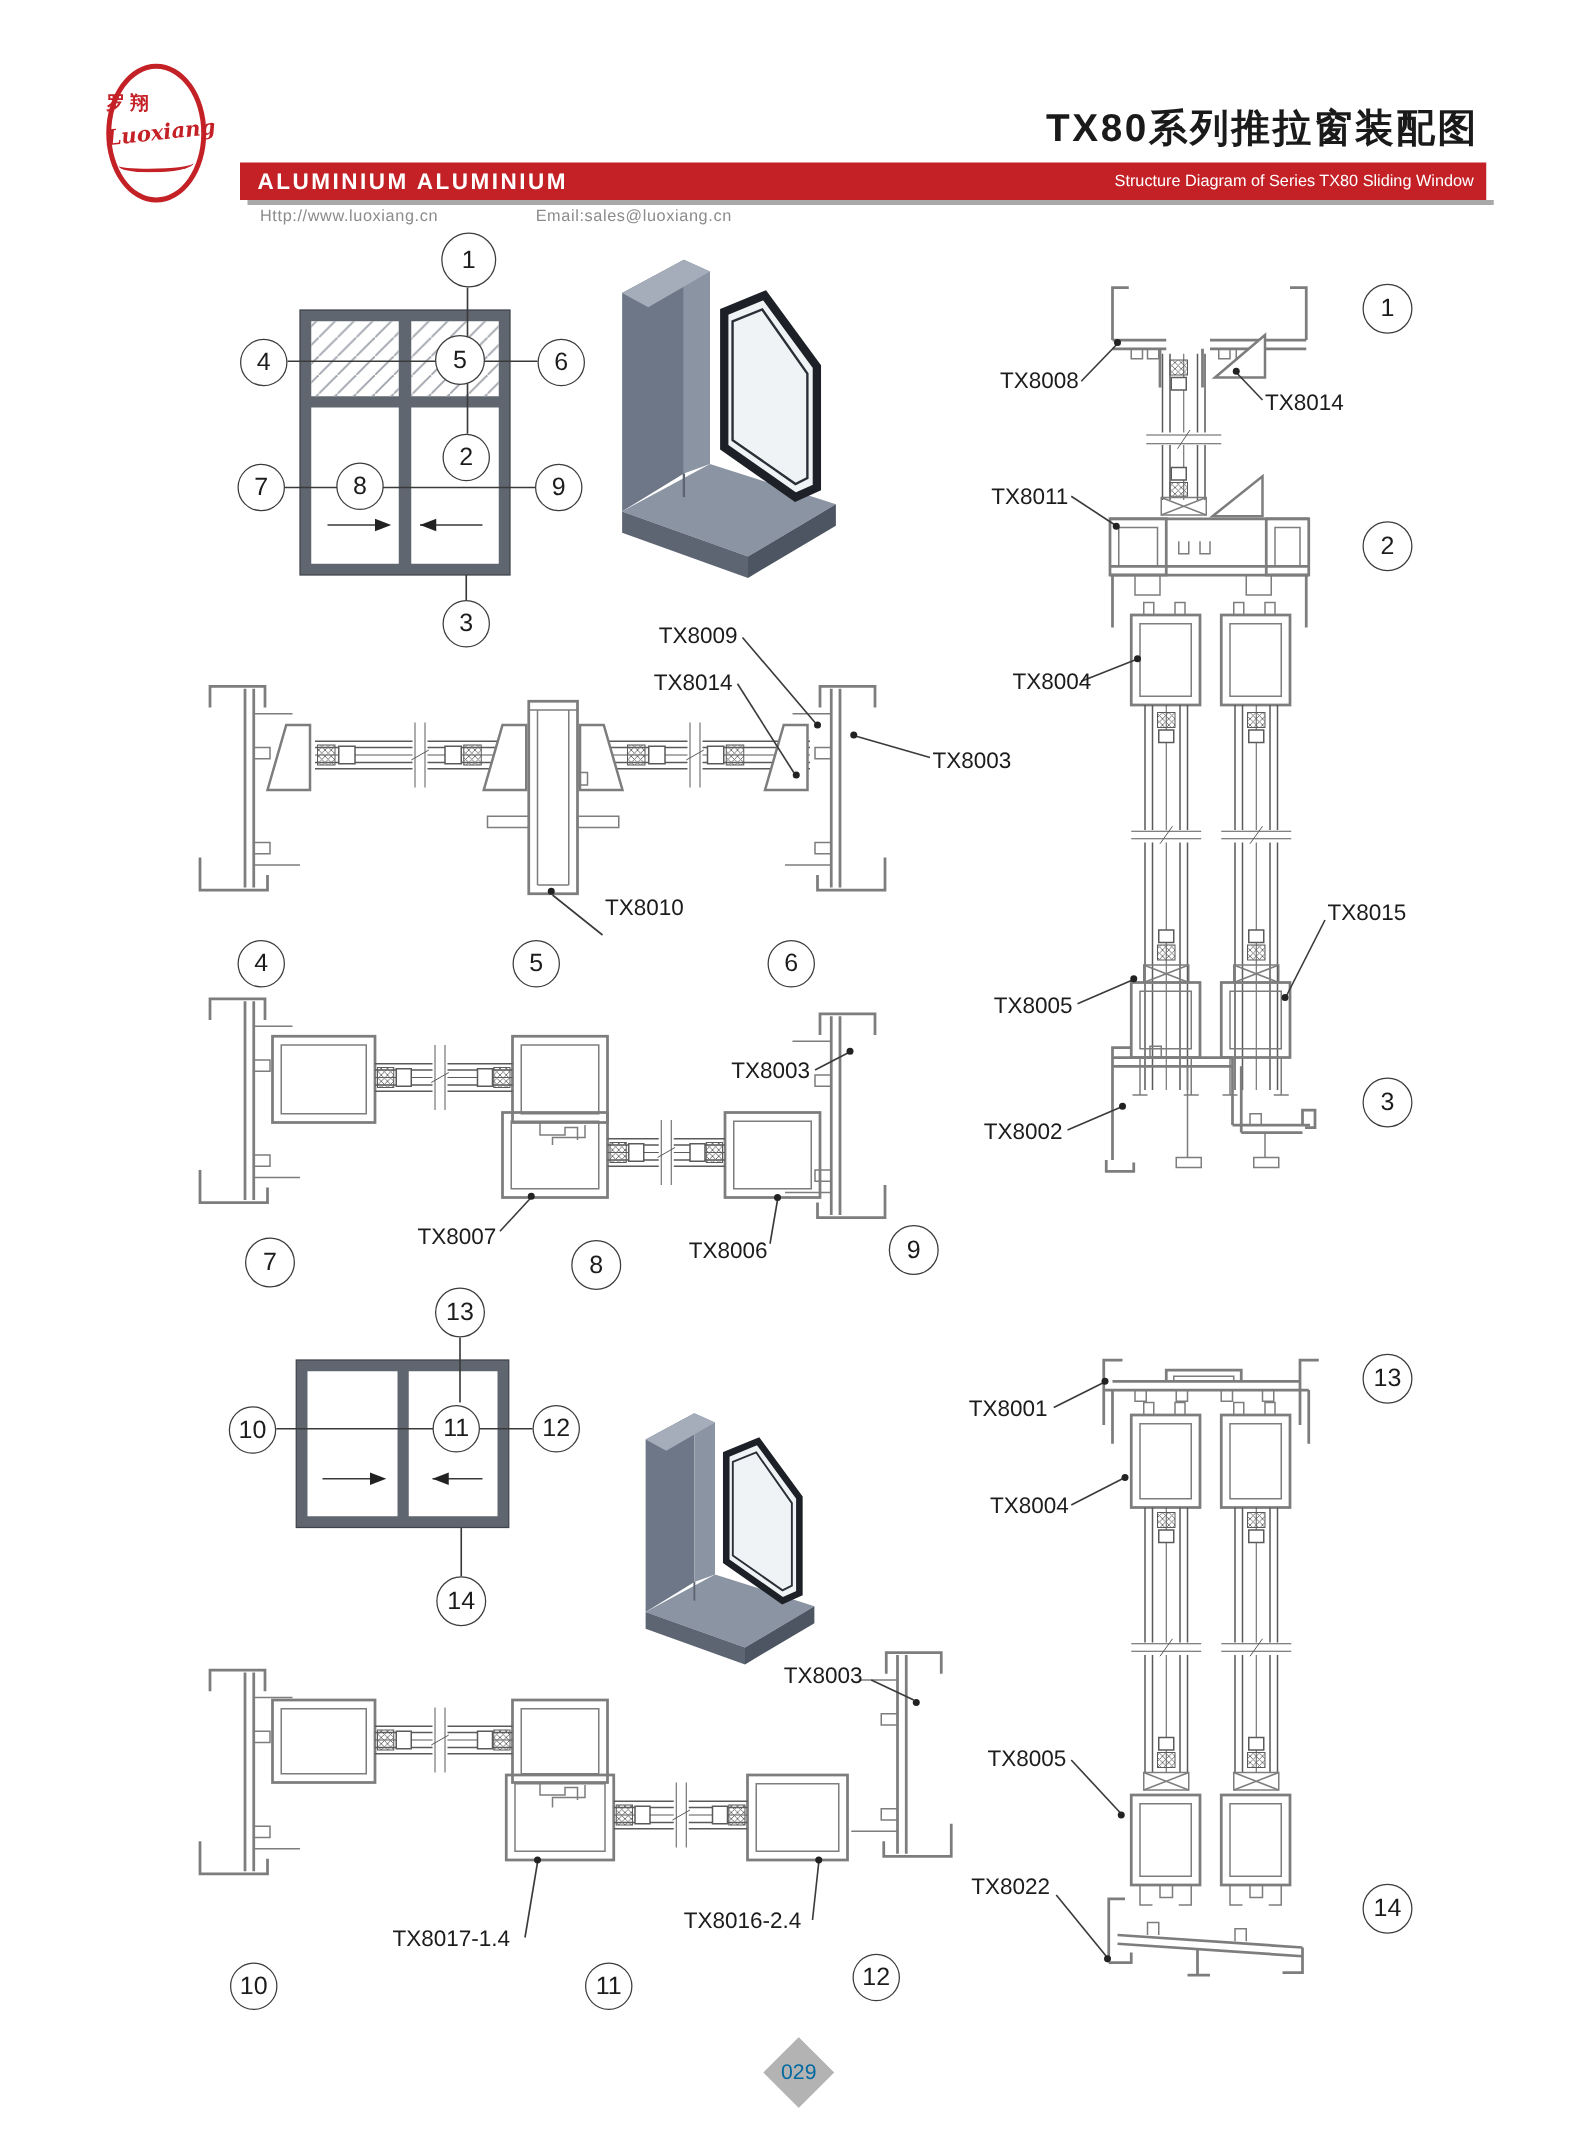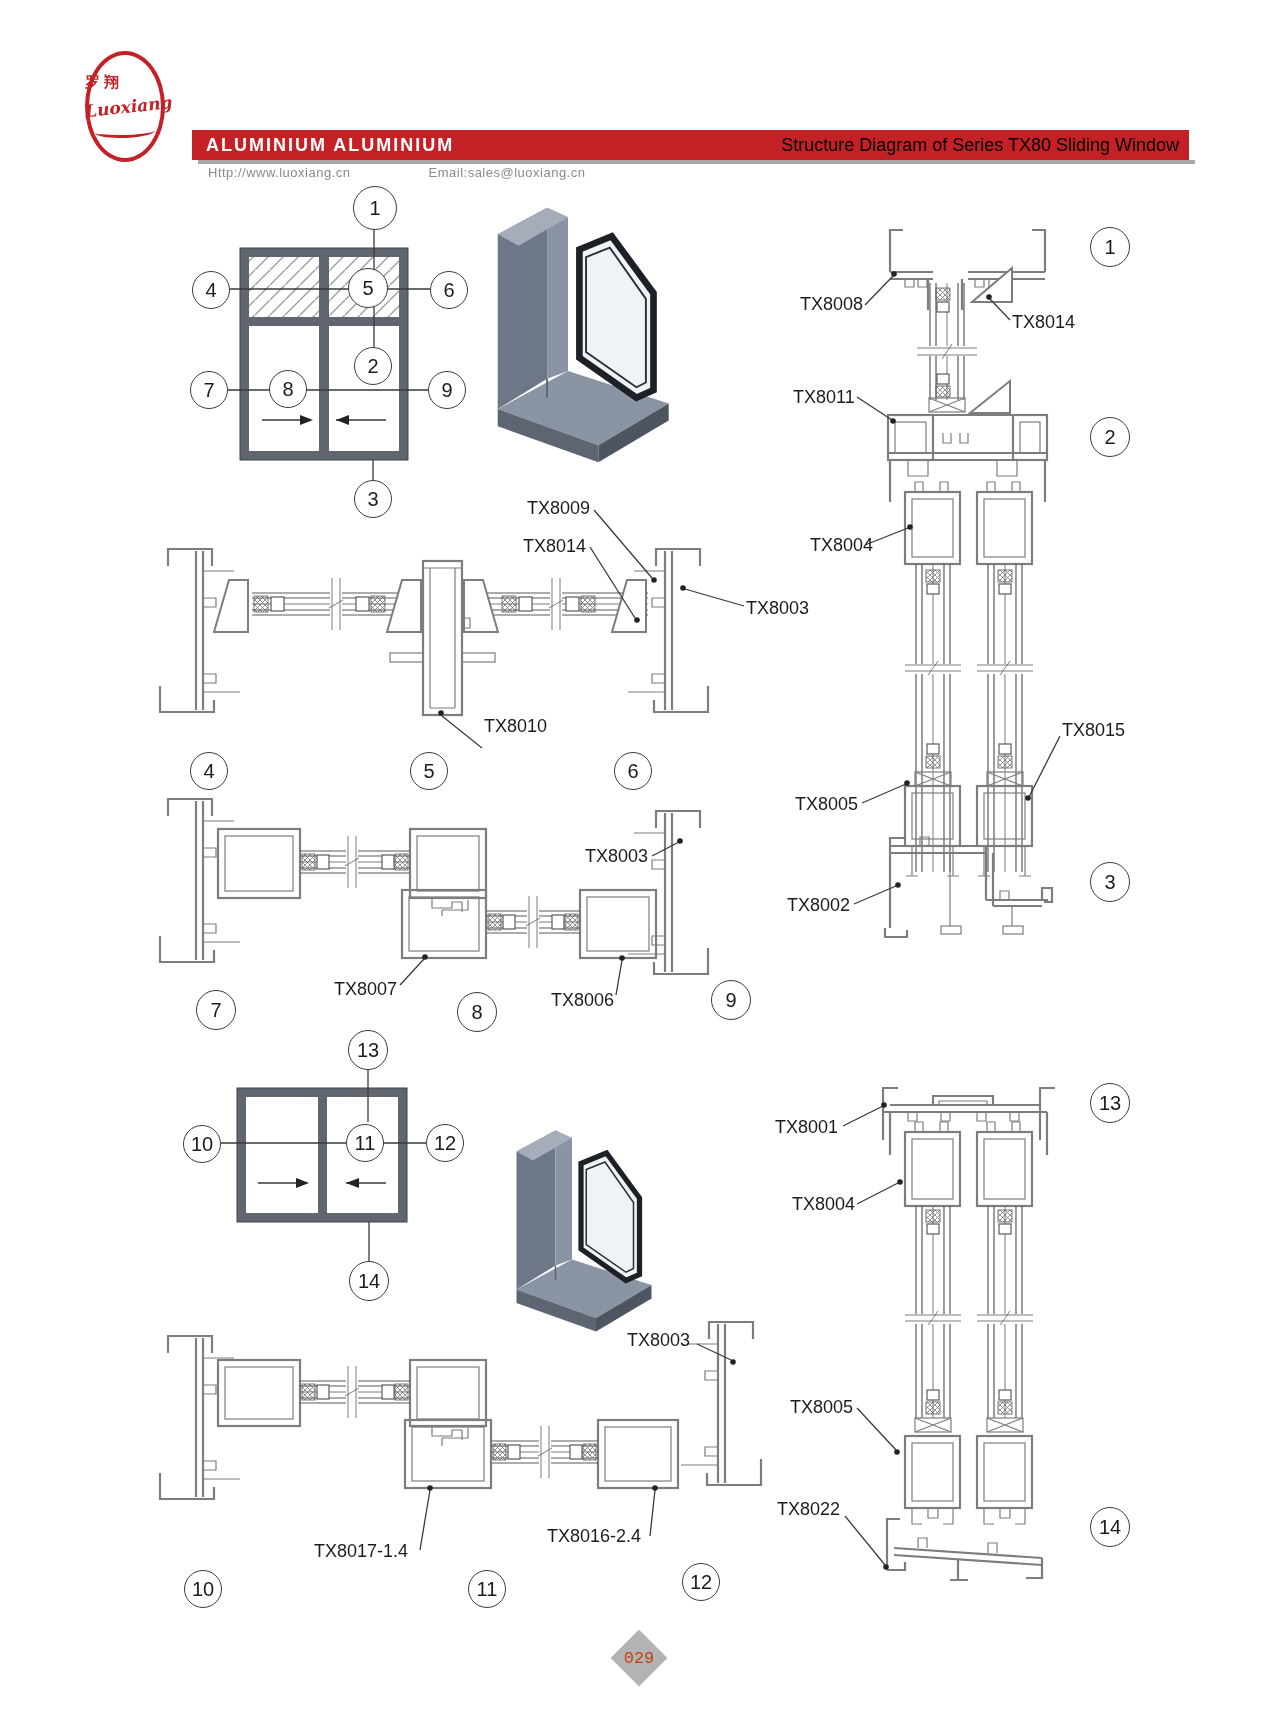--- a/index.html
+++ b/index.html
@@ -15,38 +15,38 @@
             transform:rotate(-6deg);}
   #logo .swash{position:absolute;left:10px;right:10px;top:74px;height:10px;
             border-bottom:3px solid #c42127;border-radius:0 0 60% 40%;}
   .brand-cn{position:absolute;left:190px;top:56px;font-size:60px;font-weight:bold;color:#1a1a1a;
             letter-spacing:16px;font-family:"Liberation Sans",sans-serif;}
   .title-cn{position:absolute;right:94px;top:82px;font-size:31px;font-weight:bold;color:#1a1a1a;
             letter-spacing:2px;}
   #redband{position:absolute;left:192px;top:130px;width:997px;height:30px;background:#c42127;}
   #redband .l{position:absolute;left:14px;top:0;line-height:30px;color:#fff;font-weight:bold;
             font-size:18px;letter-spacing:2px;}
-  #redband .r{position:absolute;right:10px;top:0;line-height:30px;color:#000000;font-size:18px;margin-left:28px;}
+  #redband .r{position:absolute;right:10px;top:0;line-height:30px;color:#ffffff;font-size:13px;margin-left:28px;}
   #bandshadow{position:absolute;left:198px;top:160px;width:997px;height:4px;background:#a9a9a9;}
   .urlline{position:absolute;left:208px;top:165px;font-size:13px;color:#8b8b8b;letter-spacing:.5px;}
   .urlline span{marg
 in:0;}
   .urlline .em{margin-left:78px;}
   
   .lbl{position:absolute;font-size:18px;color:#1c1c1c;white-space:nowrap;z-index:4;}
   
   .co{position:absolute;border:1.7px solid #3c3c3c;border-radius:50%;background:#fff;
       display:flex;align-items:center;justify-content:center;font-size:20px;color:#1c1c1c;
       box-sizing:border-box;z-index:3;}
   
   #pagenum{position:absolute;left:611px;top:1630px;width:56px;height:56px;z-index:2;}
   #pagenum .d{position:absolute;left:8px;top:8px;width:40px;height:40px;background:#b3b3b3;
       transform:rotate(45deg);}
   #pagenum .t{position:absolute;inset:0;display:flex;align-items:center;justify-content:center;
-      font-size:17px;color:#c2410c;font-family:Liberation Mono, monospace;}
+      font-size:17px;color:#0369a1;}
   .p{fill:none;stroke:#7d7d7d;stroke-width:2.2;}
   .pt{fill:none;stroke:#7d7d7d;stroke-width:1.2;}
   .g{fill:none;stroke:#5a5a5a;stroke-width:1.2;}
   .gt{fill:none;stroke:#5a5a5a;stroke-width:.8;}
   .wf{fill:#fff;stroke:#7d7d7d;stroke-width:2;}
   .ld{fill:none;stroke:#3a3a3a;stroke-width:1.3;}
   .dot{fill:#222;stroke:none;}
   .hx{fill:url(#hxp);stroke:#5a5a5a;stroke-width:.8;}
   .buf{fill:#fff;stroke:#5a5a5a;stroke-width:1.2;}
   .slate{fill:#60666f;stroke:#3f444b;stroke-width:1;}
@@ -56,20 +56,21 @@
 <body>
 
 <div id="page">
 
   <div id="logo">
     <div class="ring"></div>
     <div class="cn">罗翔</div>
     <div class="script">Luoxiang</div>
     <div class="swash"></div>
   </div>
+  <div class="title-cn">TX80系列推拉窗装配图</div>
   <div id="redband">
     <span class="l">ALUMINIUM ALUMINIUM</span>
     <span class="r">Structure Diagram of Series TX80 Sliding Window</span>
   </div>
   <div id="bandshadow"></div>
   <div class="urlline">
     <span>Http://www.luoxiang.cn</span><span class="em">Email:sales@luoxiang.cn</span>
   </div>
 
   <svg width="1277" height="1721" viewBox="0 0 1277 1721" style="position:absolute;left:0;top:0;z-index:1">

